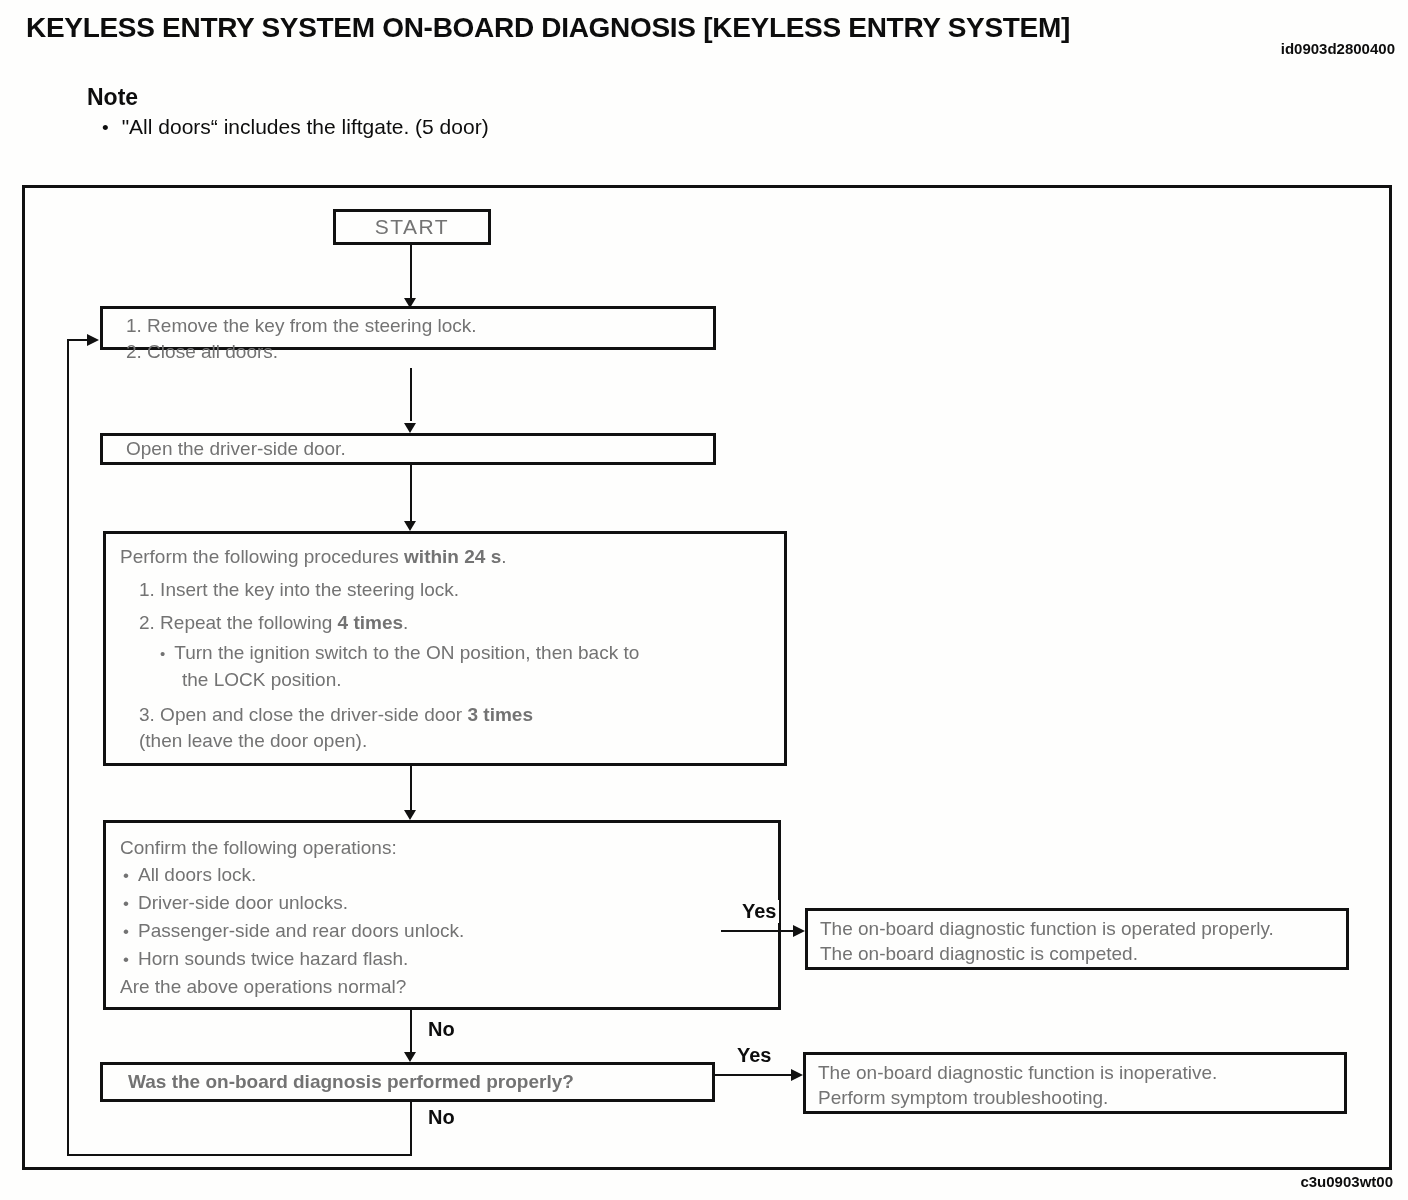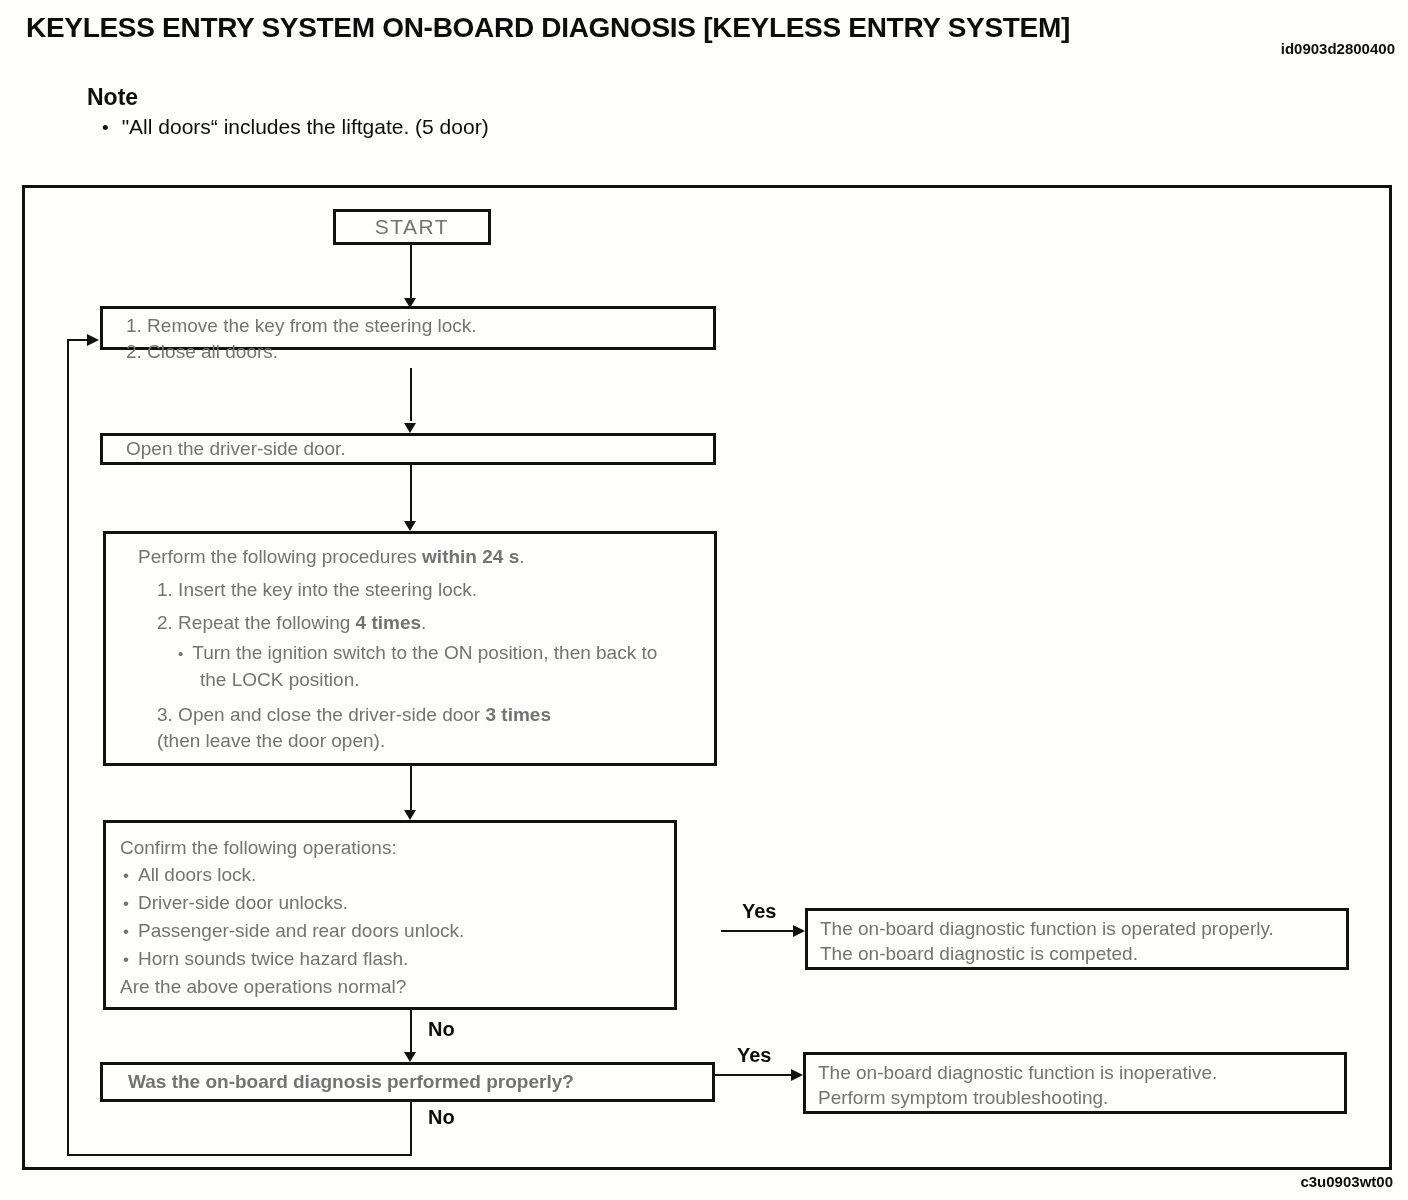--- a/index.html
+++ b/index.html
@@ -11,22 +11,22 @@
   .doc-id{position:absolute;right:13px;top:40px;font-size:15px;font-weight:700;}
   .note-label{position:absolute;left:87px;top:84px;font-size:23px;font-weight:700;}
   .note-item{position:absolute;left:102px;top:115px;font-size:21px;display:flex;gap:13px;align-items:baseline;}
   .note-item .blt{font-size:19px;}
   .chart{position:absolute;left:22px;top:185px;width:1370px;height:985px;border:3px solid #111;box-sizing:border-box;background:#fefefd;}
   .chart *{box-sizing:border-box;}
   .bx{position:absolute;border:3px solid #111;background:#fefefd;font-size:19px;color:#737373;}
   .b-start{left:308px;top:21px;width:158px;height:36px;display:flex;align-items:center;justify-content:center;font-size:21px;letter-spacing:1.5px;}
   .b1{left:75px;top:118px;width:616px;height:44px;padding:4px 10px 12px 23px;line-height:26px;}
   .b2{left:75px;top:245px;width:616px;height:32px;display:flex;align-items:center;padding-left:23px;}
-  .b3{left:78px;top:343px;width:614px;height:235px;padding:10px 12px 0 32px;line-height:26px;}
-  .b4{left:78px;top:632px;width:574px;height:190px;padding:11px 10px 0 14px;line-height:27px;}
+  .b3{left:78px;top:343px;width:684px;height:235px;padding:10px 12px 0 14px;line-height:26px;}
+  .b4{left:78px;top:632px;width:678px;height:190px;padding:11px 10px 0 14px;line-height:27px;}
   .b5{left:75px;top:874px;width:615px;height:40px;display:flex;align-items:center;padding-left:25px;font-weight:bold;}
   .r1{left:780px;top:720px;width:544px;height:62px;padding:5px 10px 0 12px;line-height:25px;}
   .r2{left:778px;top:864px;width:544px;height:62px;padding:5px 10px 0 12px;line-height:25px;}
   .vl{position:absolute;width:2px;background:#111;}
   .hl{position:absolute;height:2px;background:#111;}
   .ah-down{position:absolute;width:0;height:0;border-left:6px solid transparent;border-right:6px solid transparent;border-top:10px solid #111;}
   .ah-right{position:absolute;width:0;height:0;border-top:6px solid transparent;border-bottom:6px solid transparent;border-left:12px solid #111;}
   .lbl{position:absolute;font-weight:700;font-size:20px;background:#fefefd;padding:0 3px;}
   .ind1{margin-left:19px;}
   .mt7{margin-top:7px;}

